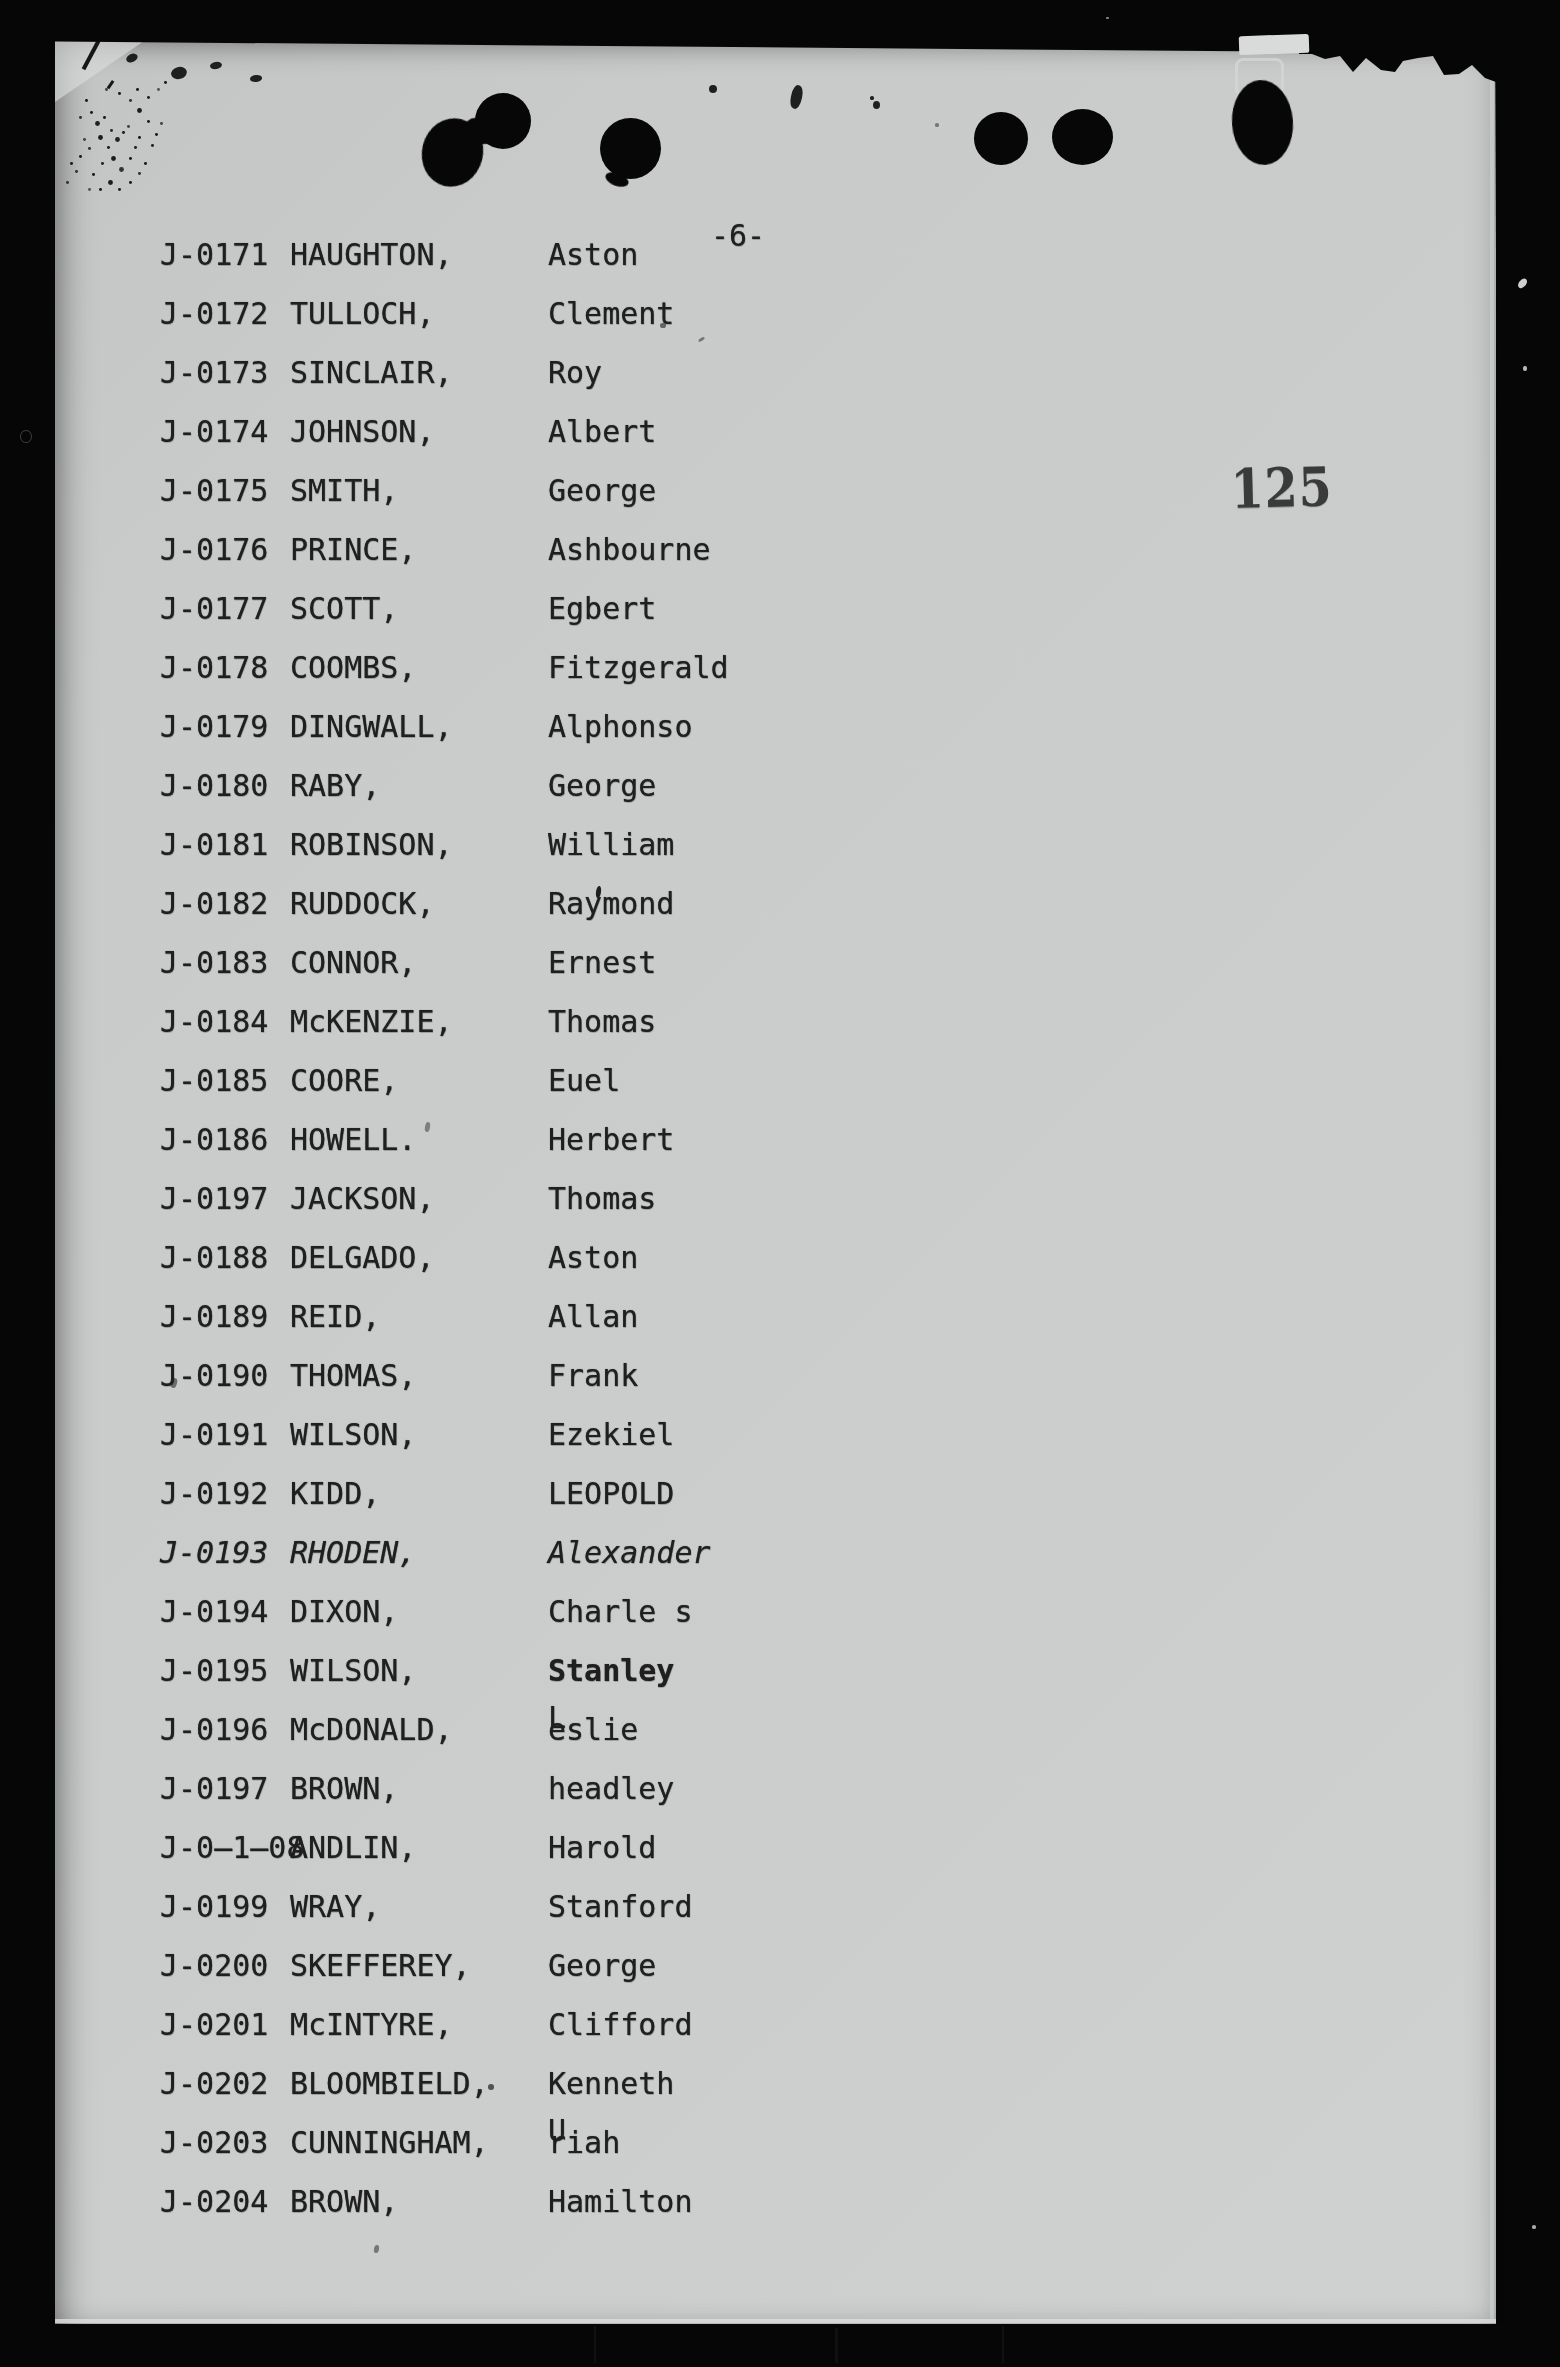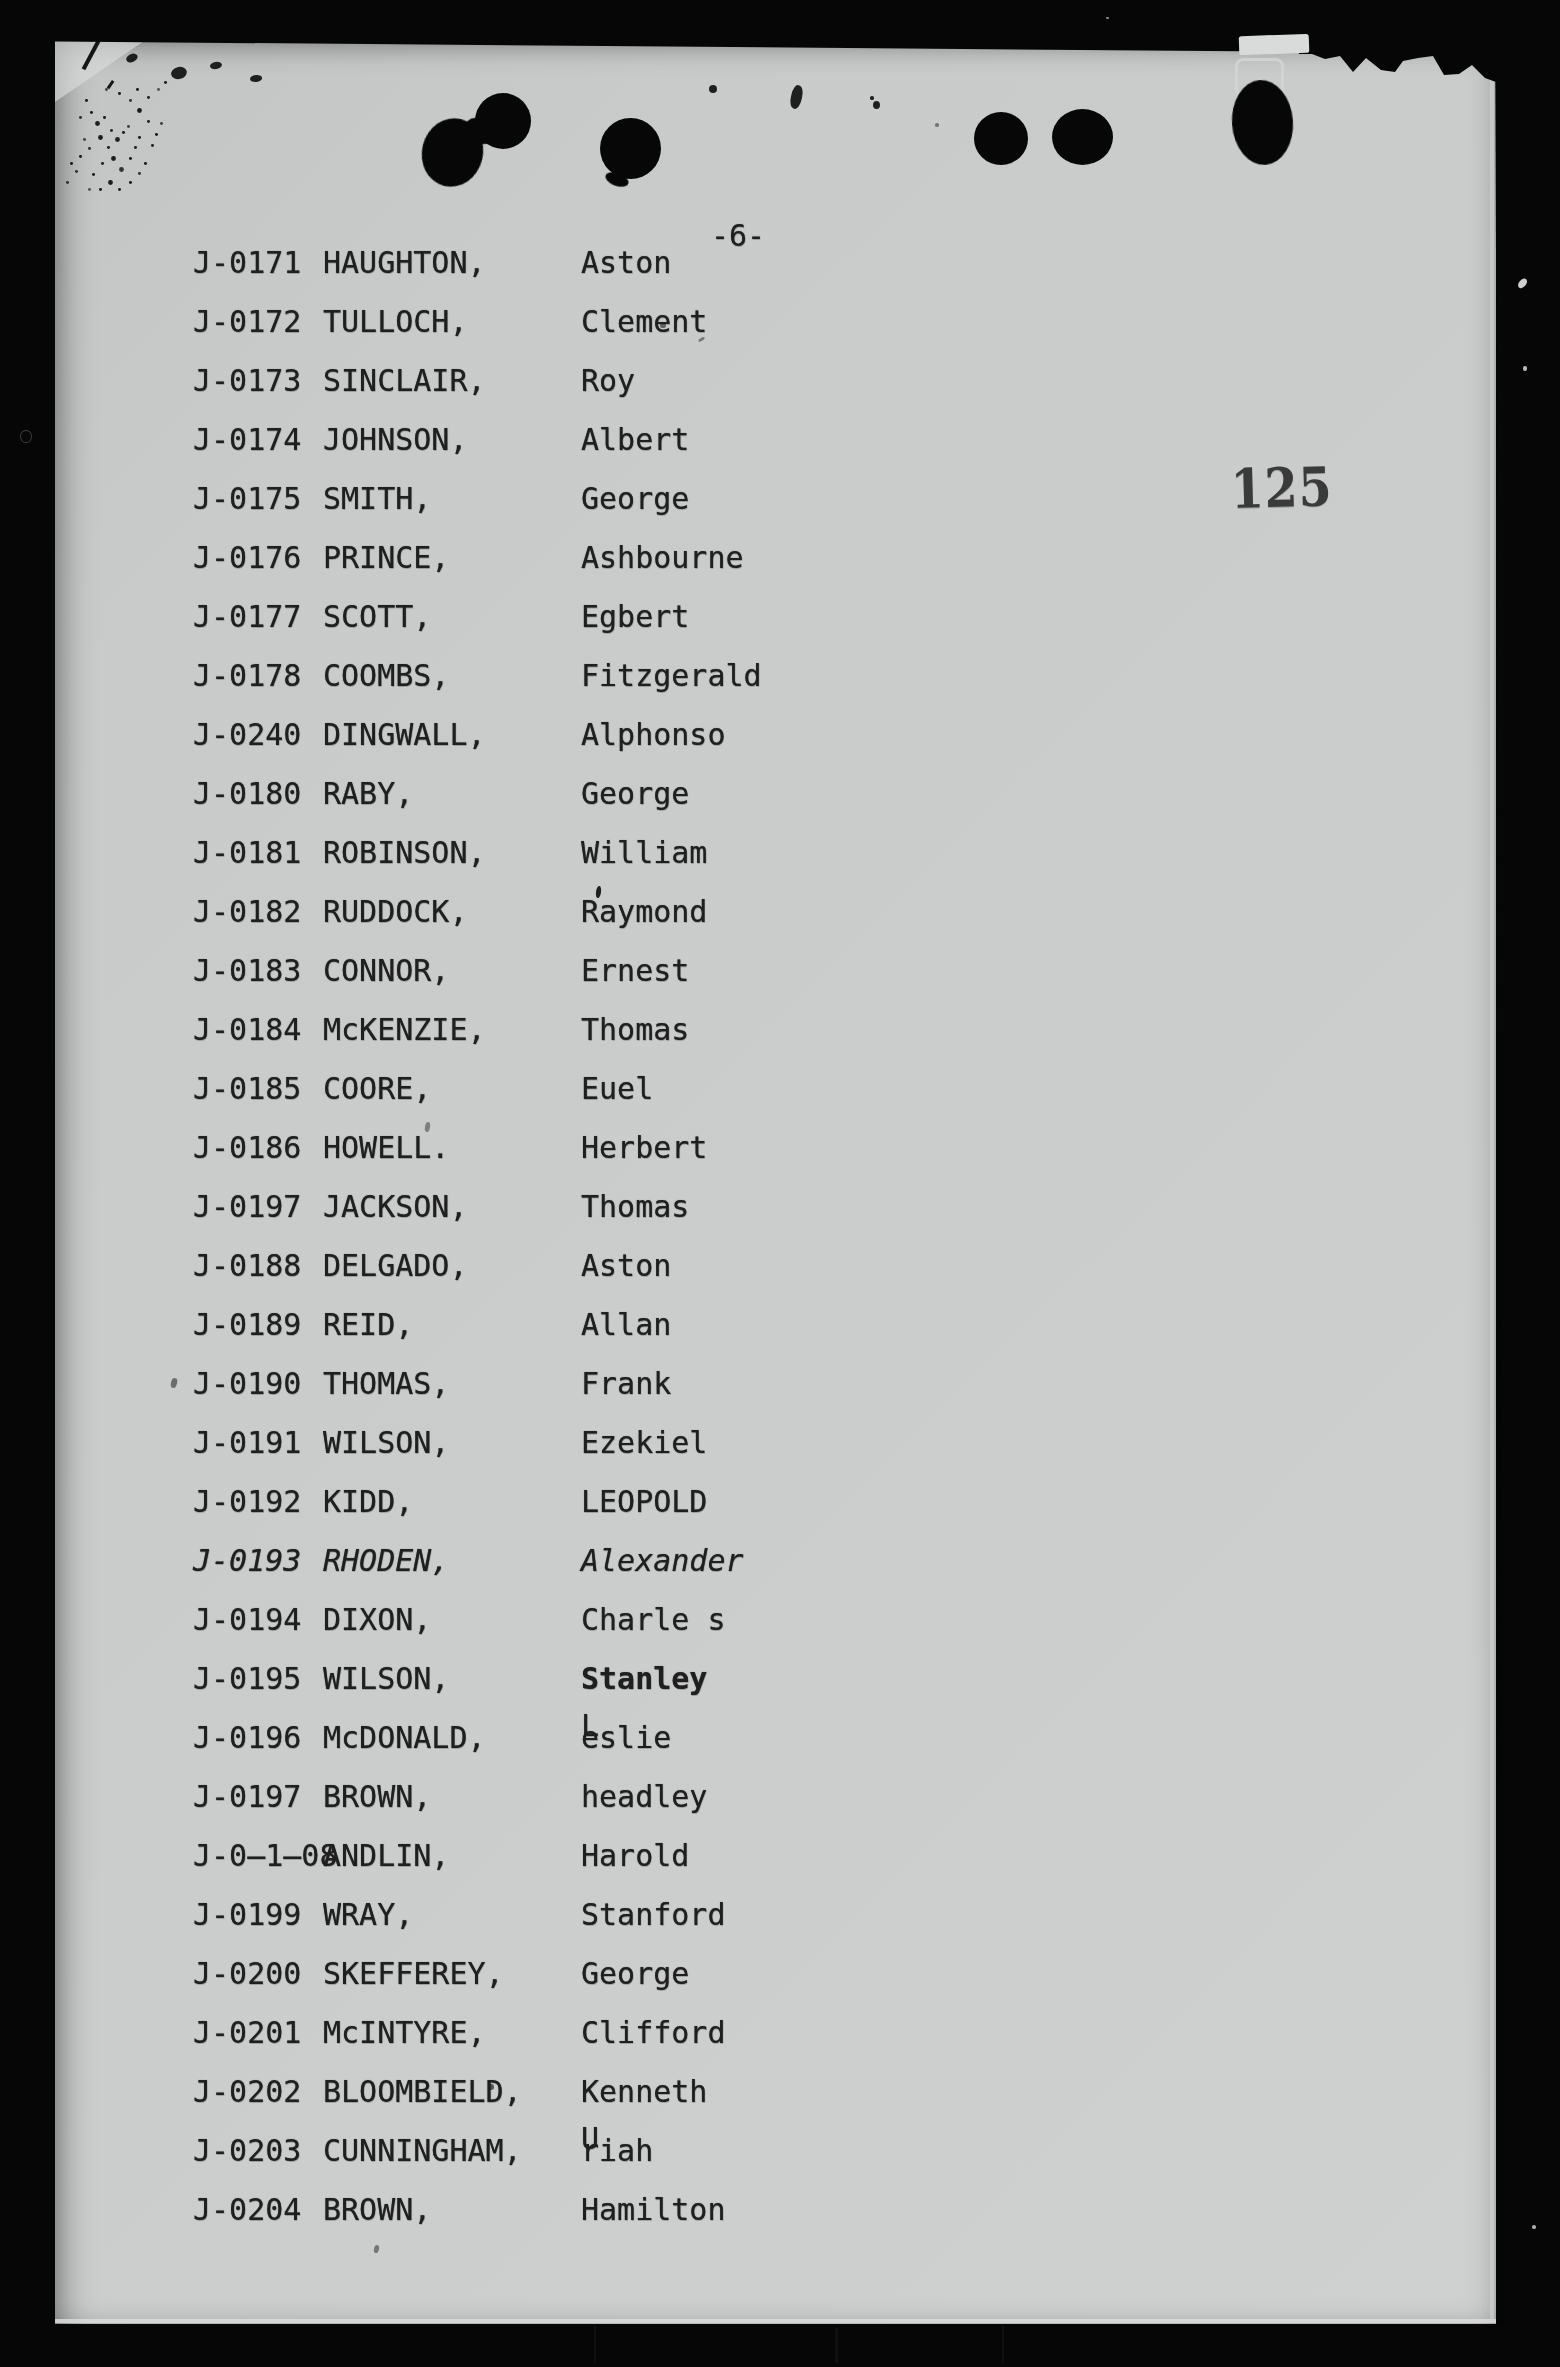--- a/index.html
+++ b/index.html
@@ -72,21 +72,21 @@
   .stroke{position:absolute;background:#161616;z-index:3;}
   .streak{position:absolute;background:#161616;opacity:.7;z-index:6;}
   
   .typed{color:#1f1f1f;text-shadow:0 0 0.9px rgba(25,25,25,.65),0.5px 0.5px 0 rgba(25,25,25,.2);}
   .pageno{position:absolute;left:711px;top:221px;font-size:30px;line-height:30px;z-index:3;}
   .stamp{position:absolute;left:1230px;top:462px;z-index:3;
     font-family:"DejaVu Serif","Liberation Serif",serif;font-weight:bold;font-size:54px;
     line-height:54px;letter-spacing:0.9px;color:#2b2b2b;opacity:.9;
     transform:rotate(-1.5deg) scaleX(.88);transform-origin:left top;
     text-shadow:0 0.9px 0.9px rgba(70,70,70,.45);}
-  #roster{position:absolute;left:0;top:248px;width:1320px;height:2041px;z-index:3;margin-left:33px;}
+  #roster{position:absolute;left:0;top:240px;width:1320px;height:2041px;z-index:3;}
   .row{position:absolute;left:0;width:1560px;height:32px;}
   .row span{position:absolute;font-size:30px;line-height:30px;white-space:pre;}
   .col-id{left:160px;}
   .col-surname{left:290px;}
   .col-given{left:548px;}
   .emph{font-weight:bold;}
   .sup{position:relative;top:-12px;font-size:30px;}
 </style>
 </head>
 <body>
@@ -170,21 +170,21 @@
         <span class="col-id typed">J-0177</span>
         <span class="col-surname typed">SCOTT,</span>
         <span class="col-given typed">Egbert</span>
       </div>
       <div class="row" style="top: 413px;">
         <span class="col-id typed">J-0178</span>
         <span class="col-surname typed">COOMBS,</span>
         <span class="col-given typed">Fitzgerald</span>
       </div>
       <div class="row" style="top: 472px;">
-        <span class="col-id typed">J-0240</span>
+        <span class="col-id typed">J-0179</span>
         <span class="col-surname typed">DINGWALL,</span>
         <span class="col-given typed">Alphonso</span>
       </div>
       <div class="row" style="top: 531px;">
         <span class="col-id typed">J-0180</span>
         <span class="col-surname typed">RABY,</span>
         <span class="col-given typed">George</span>
       </div>
       <div class="row" style="top: 590px;">
         <span class="col-id typed">J-0181</span>

